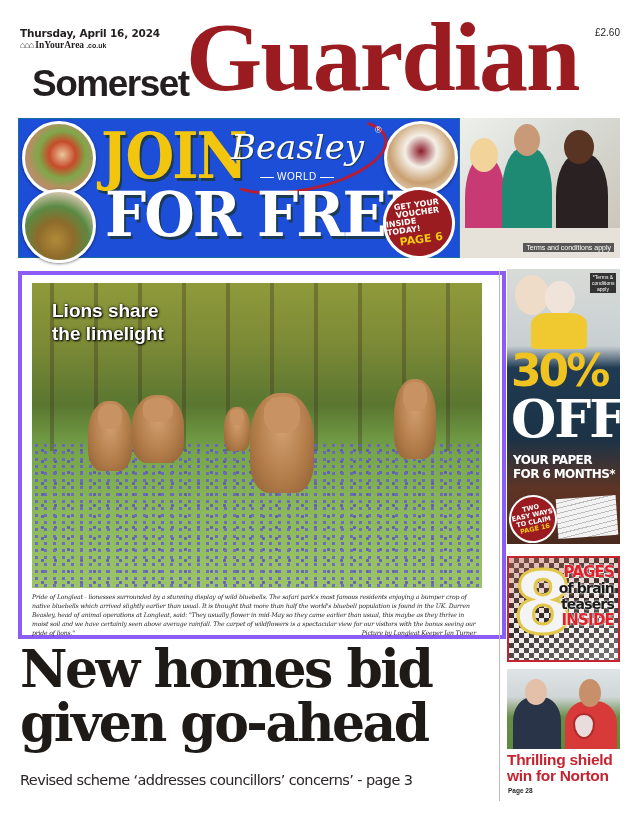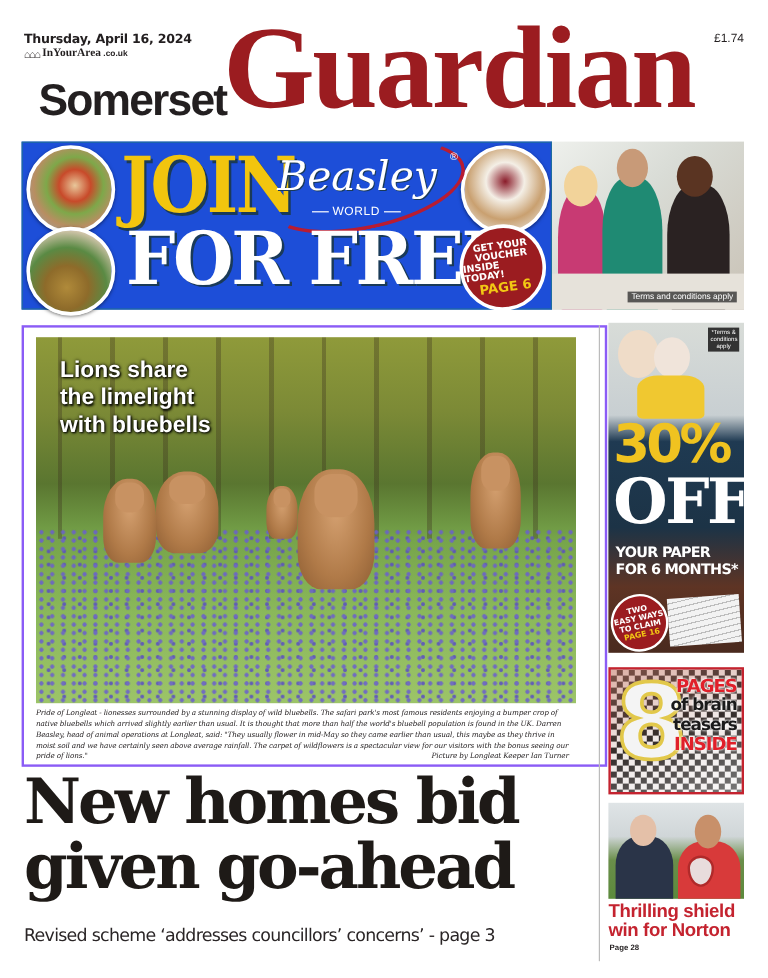--- a/index.html
+++ b/index.html
@@ -38,21 +38,21 @@
 
   .join { position: absolute; left: 82px; top: 4px; font-family: "DejaVu Serif", serif; font-weight: bold; font-size: 56px; color: #f2c50e; line-height: 1; letter-spacing: -2px; text-shadow: 2px 2px 0 #1a3a58; transform: scaleY(1.15); transform-origin: top left; }
   .slimming { position: absolute; left: 212px; top: 8px; font-family: "DejaVu Serif", serif; font-style: italic; font-size: 34px; color: #ffffff; text-shadow: 1px 1px 0 #1a3a58; }
   .slimming-ring { position: absolute; left: 200px; top: 2px; width: 170px; height: 70px; border: 3px solid #b81c32; border-radius: 50%; transform: rotate(-12deg); border-left-color: transparent; border-top-color: transparent; }
   .world { position: absolute; left: 238px; top: 52px; font-size: 10px; color: #fff; letter-spacing: 0.5px; }
   .world::before, .world::after { content: ""; display: inline-block; width: 14px; height: 1px; background: #fff; vertical-align: middle; margin: 0 3px; }
   .reg { position: absolute; left: 356px; top: 6px; font-size: 9px; color: #fff; }
   .forfree { position: absolute; left: 86px; top: 66px; font-family: "DejaVu Serif", serif; font-weight: bold; font-size: 58px; color: #ffffff; letter-spacing: -2px; text-shadow: 2px 2px 0 #1a3a58; line-height: 1; transform: scaleY(1.05); transform-origin: top left; }
 
   
-  .feature { position: absolute; left: 18px; top: 271px; width: 488px; height: 368px; border: 2px solid #8b5cf6; }
+  .feature { position: absolute; left: 18px; top: 271px; width: 488px; height: 368px; border: 4px solid #8b5cf6; }
   .lion-photo { position: absolute; left: 10px; top: 8px; width: 450px; height: 305px; overflow: hidden;
     background: linear-gradient(180deg, #8f9a3a 0%, #7c8a36 20%, #5a7630 40%, #76a44a 55%, #8ab85a 75%, #9cc468 100%); }
   .trees { position: absolute; left: 0; top: 0; width: 100%; height: 55%;
     background: repeating-linear-gradient(90deg, transparent 0 18px, rgba(60,50,30,0.35) 18px 22px, transparent 22px 44px); }
   .bluebells { position: absolute; left: 0; top: 52%; width: 100%; height: 48%;
     background-image: radial-gradient(circle, #6a5ed0 1.5px, transparent 2px), radial-gradient(circle, #5a4ec4 1.2px, transparent 2px);
     background-size: 9px 7px, 13px 11px; background-position: 0 0, 4px 3px; opacity: 0.85; }
   .lion { position: absolute; background: radial-gradient(ellipse at 50% 35%, #d4a070 0%, #b07a48 60%, #8e5e34 100%); border-radius: 45% 45% 30% 30%; }
   .l1 { left: 56px; top: 118px; width: 44px; height: 70px; }
   .l2 { left: 100px; top: 112px; width: 52px; height: 68px; }
@@ -101,21 +101,21 @@
 </style>
 </head>
 <body>
 
 <div class="date">Thursday, April 16, 2024</div>
 <div class="iya">
   <span class="houses">⌂⌂⌂</span>
   <span>InYourArea</span>
     <span class="domain-suffix">.co.uk</span>
 </div>
-<div class="price">£1.74</div>
+<div class="price">£2.60</div>
 <div class="title-somerset">Somerset</div>
 <div class="title-guardian">Guardian</div>
 
 <div class="sw-banner">
   <div class="food-circle fc1"></div>
   <div class="food-circle fc2"></div>
   <div class="food-circle fc3"></div>
   <div class="join">JOIN</div>
   <div class="slimming-ring"></div>
   <div class="slimming">Beasley</div>
@@ -155,21 +155,20 @@
       </div>
     <div class="lion l4">
         <div class="lion-head"></div>
       </div>
     <div class="lion l5">
         <div class="lion-head"></div>
       </div>
     <div class="lion-headline">
       <div>Lions share</div>
       <div>the limelight</div>
-      <div>with bluebells</div>
     </div>
   </div>
   <div class="caption">
     <span>Pride of Longleat - lionesses surrounded by a stunning display of wild bluebells. The safari park's most famous residents enjoying a bumper crop of native bluebells which arrived slightly earlier than usual. It is thought that more than half the world's bluebell population is found in the UK. Darren Beasley, head of animal operations at Longleat, said: "They usually flower in mid-May so they came earlier than usual, this maybe as they thrive in moist soil and we have certainly seen above average rainfall. The carpet of wildflowers is a spectacular view for our visitors with the bonus seeing our pride of lions."</span>
     <span class="credit">Picture by Longleat Keeper Ian Turner</span>
   </div>
 </div>
 
 <div class="headline">
   <div>New homes bid</div>

